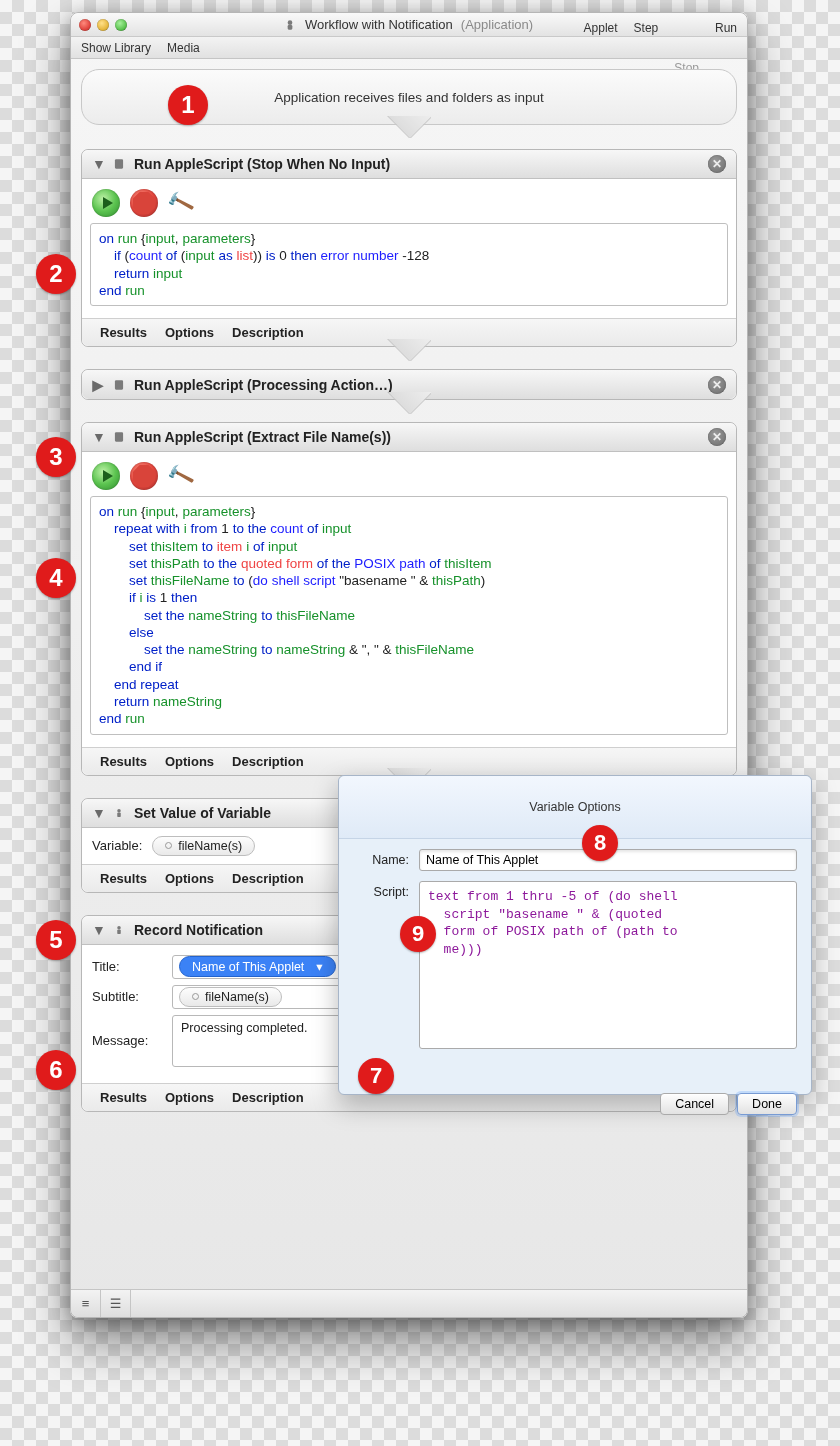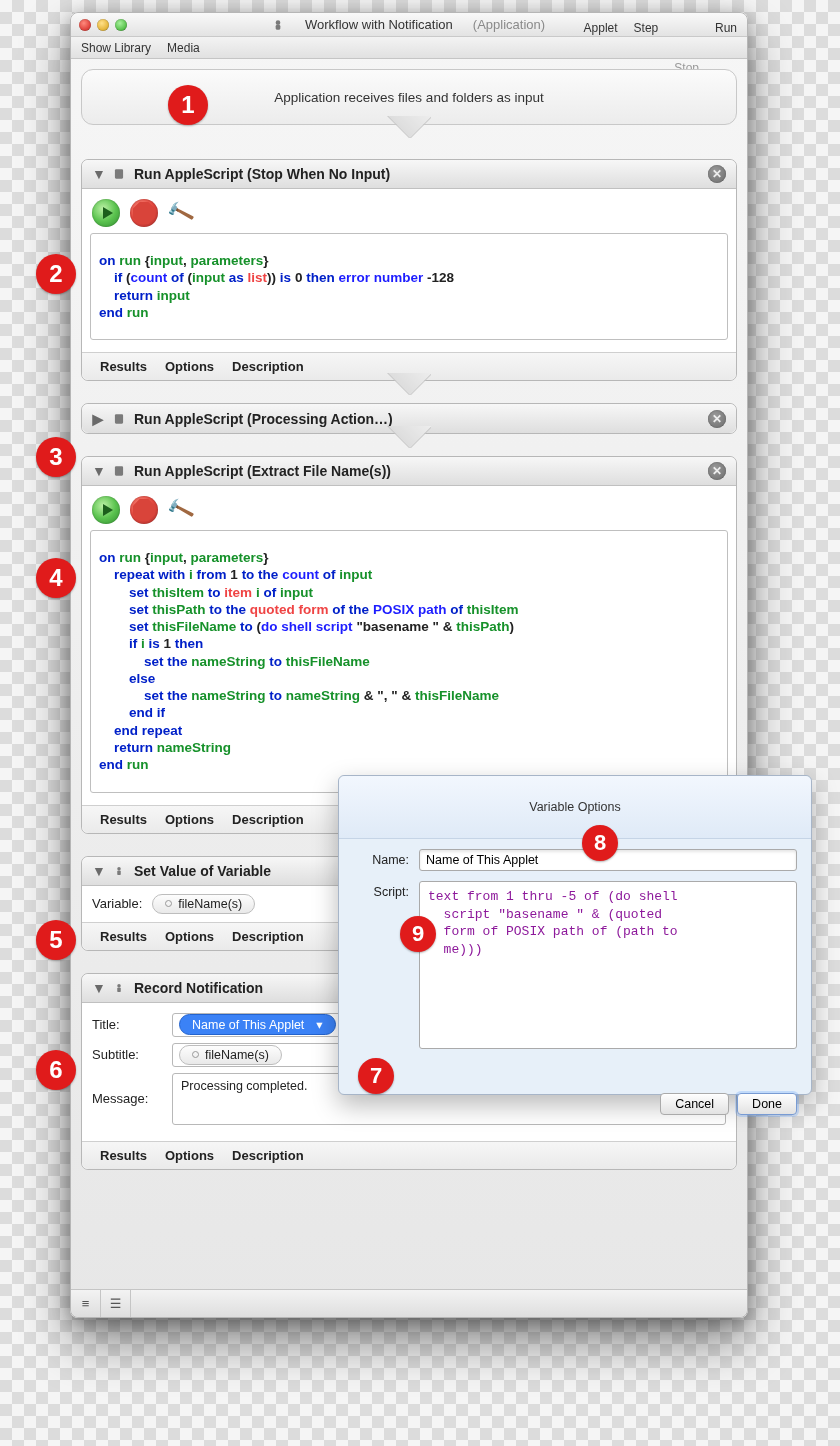--- a/index.html
+++ b/index.html
@@ -38,43 +38,43 @@
     background:linear-gradient(#f9f9f9,#e3e3e3);
     border-bottom:1px solid #c9c9c9;
     padding:0 8px;
     border-top-left-radius:8px; border-top-right-radius:8px;
   }
   .traffic { display:flex; gap:6px; margin-right:8px; }
   .traffic span { width:12px; height:12px; border-radius:50%; box-shadow:inset 0 0 1px rgba(0,0,0,.5); }
   .t-red{background:radial-gradient(circle at 40% 35%,#ff8a7d,#e0443e 60%,#a82f2b);}
   .t-yel{background:radial-gradient(circle at 40% 35%,#ffe08a,#e6b73e 60%,#a88a2b);}
   .t-grn{background:radial-gradient(circle at 40% 35%,#a6f09b,#5cc450 60%,#2e8228);}
-  .title-center { flex:1; text-align:center; font-size:13px; color:#333; display:flex; align-items:center; justify-content:center; gap:20px;}
+  .title-center { flex:1; text-align:center; font-size:13px; color:#333; display:flex; align-items:center; justify-content:center; gap:8px;}
   .title-center .app-type{color:#8a8a8a;}
   .robot-icon { width:14px; height:14px; }
 
   .toolbar2 {
     height:22px; display:flex; justify-content:space-between; padding:0 10px;
     background:linear-gradient(#f3f3f3,#e1e1e1);
     border-bottom:1px solid #c5c5c5;
     font-size:12px; color:#333;
     align-items:center;
   }
   .toolbar2 .left, .toolbar2 .right{display:flex; gap:16px;}
   .toolbar2 span{cursor:default;}
   .toolbar2 .disabled{color:#9a9a9a;margin-top:40px;}
 
   .workarea{ position:relative; padding:10px 10px 4px 10px; height:calc(100% - 46px - 28px); overflow:hidden;}
 
   .input-desc{
     background:linear-gradient(#fbfbfb,#ececec);
-    border:1px solid #c8c8c8; border-radius:12px;
+    border:1px solid #c8c8c8; border-radius:18px;
     height:56px; display:flex; align-items:center; justify-content:center;
     font-size:13.5px; color:#333;
-    margin-bottom:34px;
+    margin-bottom:24px;
     position:relative;
   }
   .nub { position:absolute; bottom:-14px; left:50%; margin-left:-22px; width:44px; height:22px; overflow:hidden; }
   .nub::before{content:""; position:absolute; left:6px; top:-18px; width:32px; height:32px; background:linear-gradient(#eee,#ddd); border:1px solid #c8c8c8; transform:rotate(45deg);}
 
   .action{
     border:1px solid #b7b7b7; border-radius:7px;
     background:#fff;
     margin-bottom:22px;
     position:relative;
@@ -100,21 +100,21 @@
   .script-toolbar{ display:flex; gap:10px; padding:2px 2px 6px 2px; align-items:center;}
   .btn-round{ width:28px; height:28px; border-radius:50%; display:flex; align-items:center; justify-content:center; box-shadow:inset 0 0 2px rgba(0,0,0,.3), 0 1px 0 #fff;}
   .btn-green{background:radial-gradient(circle at 40% 35%,#bdf1a6,#5cc450,#2e8b2e);}
   .btn-green::after{ content:""; display:block; width:0; height:0; border-left:10px solid #1c5f1c; border-top:6px solid transparent; border-bottom:6px solid transparent; margin-left:3px;}
   .btn-red{background:radial-gradient(circle at 40% 35%,#ff9a8a,#e2463d,#a82f2b);}
   .btn-hex{width:22px; height:22px; background:#d9443a; transform:rotate(0deg); clip-path:polygon(30% 0,70% 0,100% 30%,100% 70%,70% 100%,30% 100%,0 70%,0 30%);}
   .hammer{font-size:20px; transform:rotate(-20deg); color:#353535;}
 
   .editor{
     border:1px solid #bfbfbf; border-radius:3px; background:#fff;
-    padding:18px 8px; font-family:Verdana,Geneva,sans-serif; font-size:13.5px; font-weight:bold; line-height:1.28;
+    padding:6px 8px; font-family:Verdana,Geneva,sans-serif; font-size:13.5px; font-weight:normal; line-height:1.28;
     white-space:pre;
   }
   .editor.short{height:auto;}
   .kw{color:#0020c8;} .var{color:#16912a;} .fn{color:#1d1dff;}
   .pur{color:#ef4444;}
 
   .tabs{
     display:flex; gap:18px; padding:6px 18px; border-top:1px solid #cfcfcf;
     background:linear-gradient(#f6f6f6,#eaeaea);
     font-size:13px; font-weight:bold;

